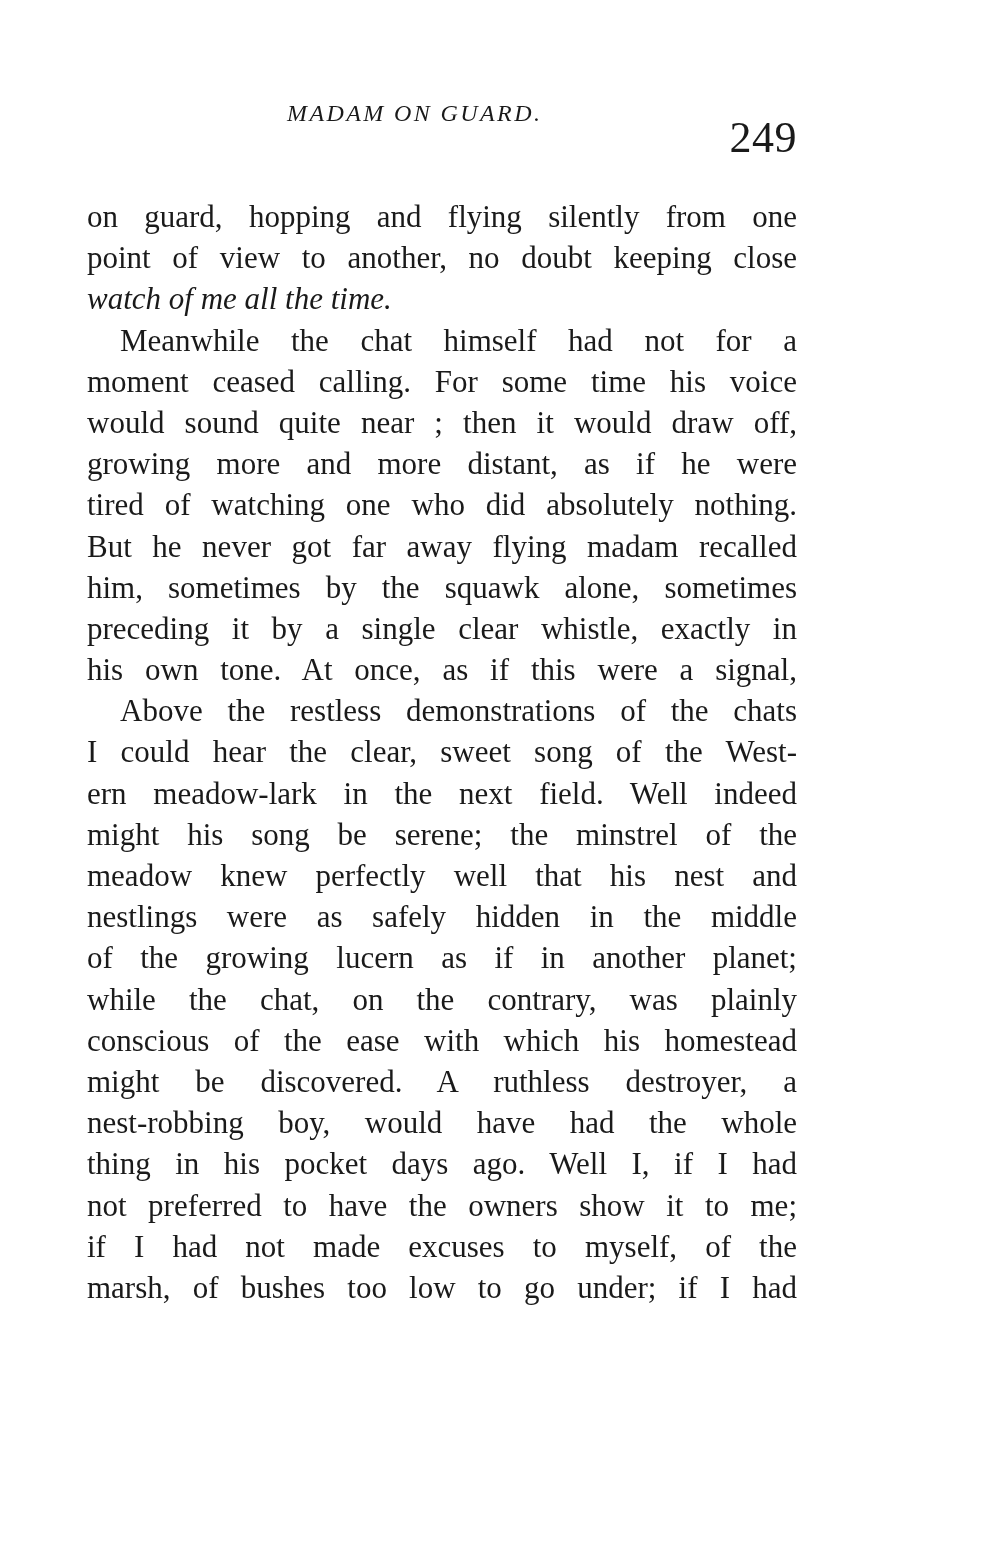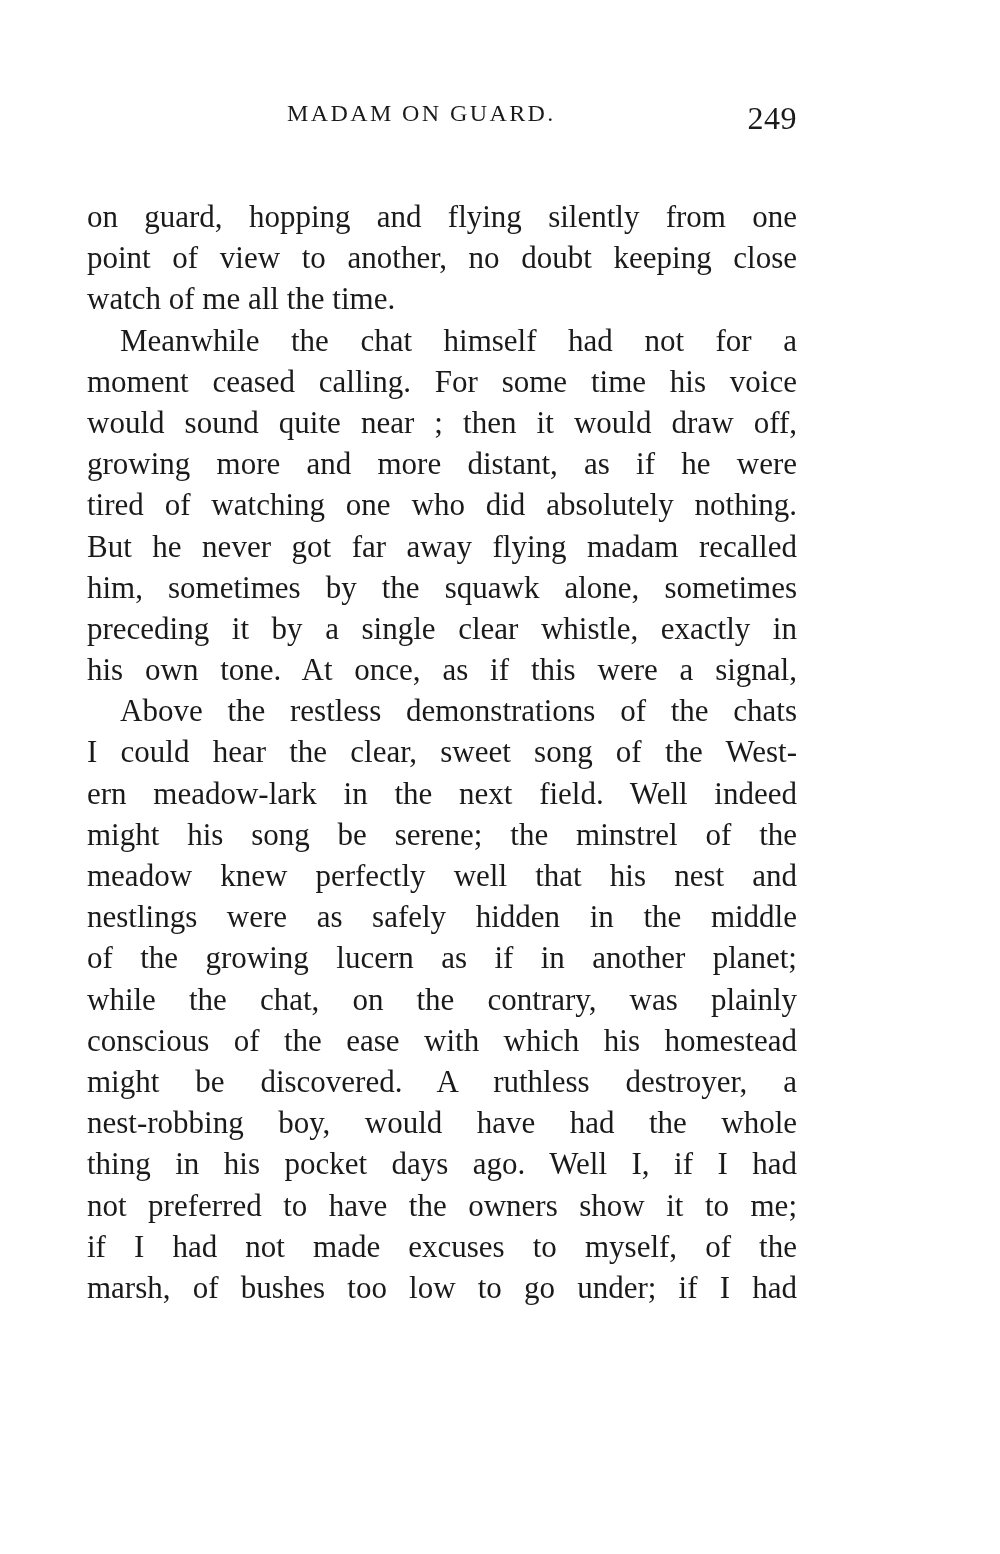--- a/index.html
+++ b/index.html
@@ -25,31 +25,32 @@
       position: absolute;
       top: 96px;
       left: 87px;
       width: 710px;
       height: 44px;
     }
     .running-title {
       position: absolute;
       left: 200px;
       top: 4px;
+      font-style: italic;
       font-size: 27px;
       letter-spacing: 2.4px;
       font-variant: small-caps;
       text-transform: uppercase;
       font-size: 24px;
     }
     .page-number {
       position: absolute;
       right: 0;
-      top: 4px;
-      font-size: 32px;
+      top: 16px;
+      font-size: 44px;
       letter-spacing: 0.5px;
     }
     .body-text {
       position: absolute;
       left: 87px;
       top: 160px;
       width: 710px;
       margin-top: 36px;
     }
     .line {
@@ -57,20 +58,21 @@
       height: 41.2px;
       line-height: 41.2px;
       font-size: 31px;
       white-space: nowrap;
       text-align: justify;
       text-align-last: justify;
       overflow: visible;
     }
     .line.last {
       text-align-last: left;
+      font-style: italic;
     }
     .line.indent {
       padding-left: 33px;
     }
   </style>
 </head>
 <body>
 
 <div class="page">
   <div class="running-head">

